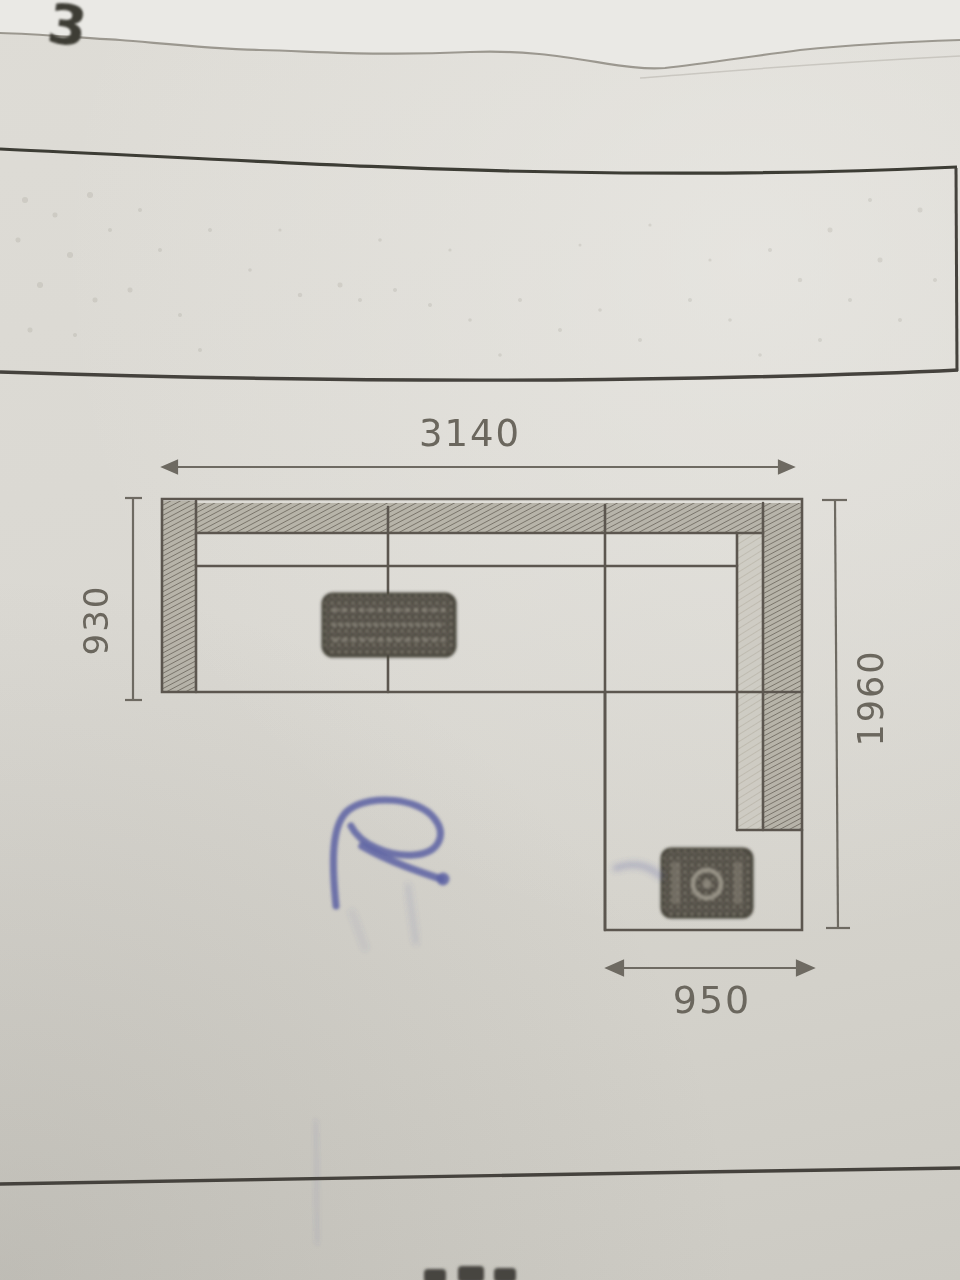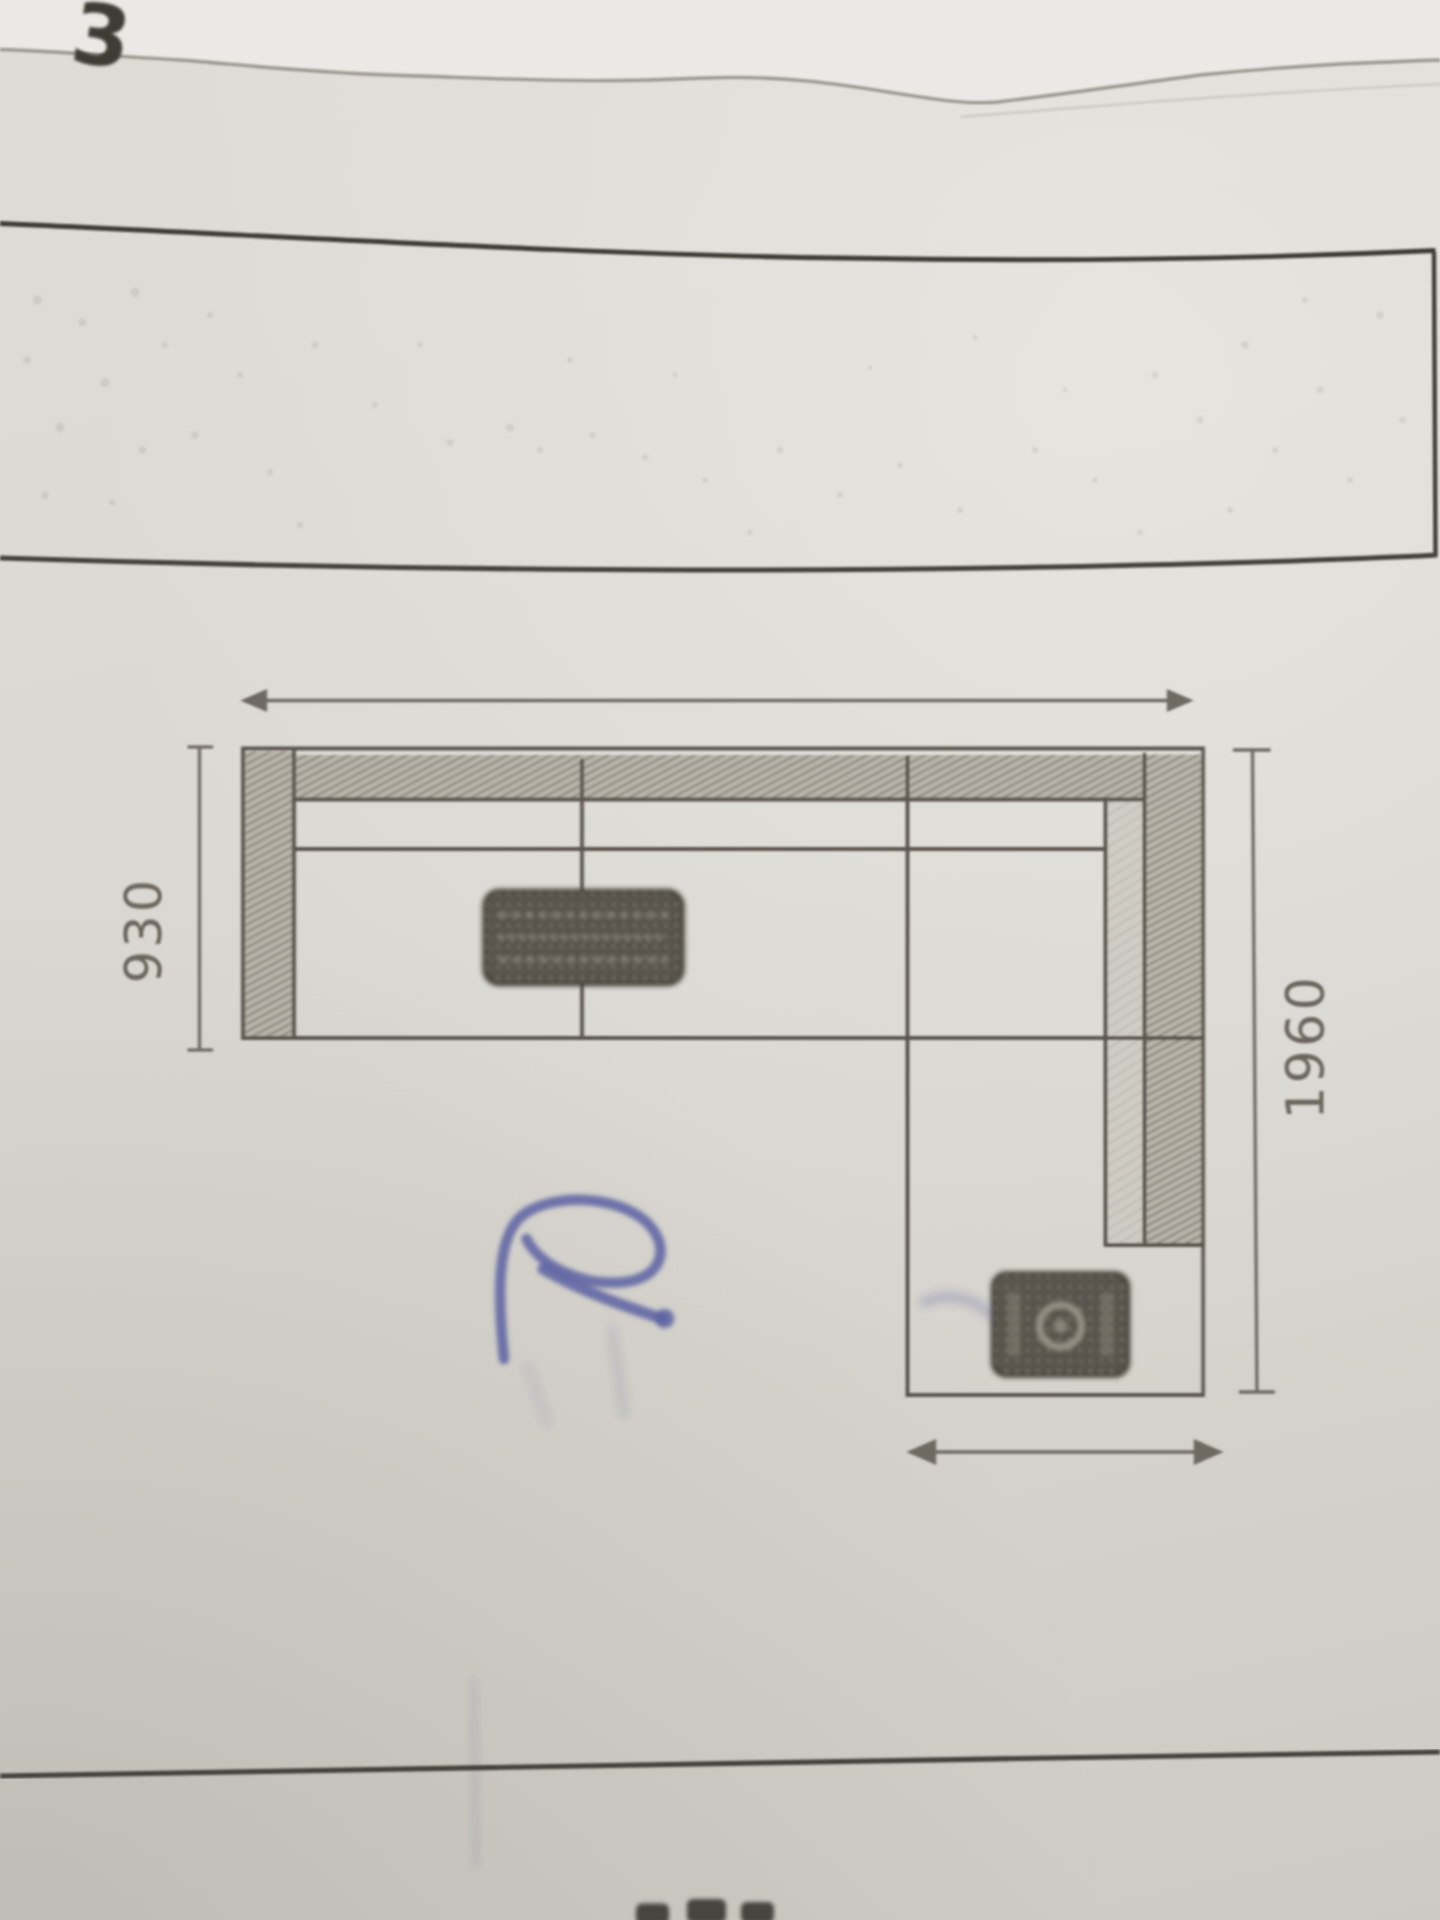--- a/index.html
+++ b/index.html
@@ -192,16 +192,18 @@
 
     <g fill="#474540" filter="url(#soft2)">
       <rect x="424" y="1269" width="22" height="14" rx="4"></rect>
       <rect x="458" y="1266" width="26" height="16" rx="4"></rect>
       <rect x="494" y="1268" width="22" height="14" rx="4"></rect>
     </g>
   </svg>
 
   <div class="corner-mark">3</div>
 
+  <div class="dim dim-top">3140</div>
   <div class="dim dim-left">930</div>
   <div class="dim dim-right">1960</div>
+  <div class="dim dim-bottom">950</div>
 
 </div>
 
 </body></html>

